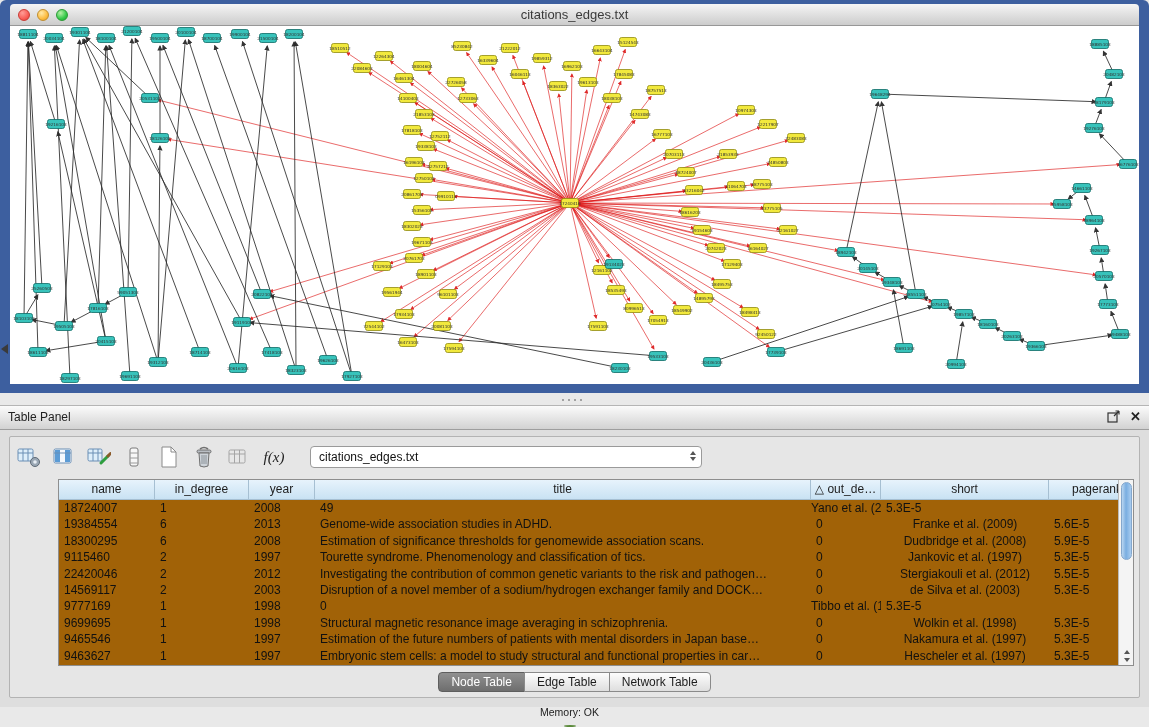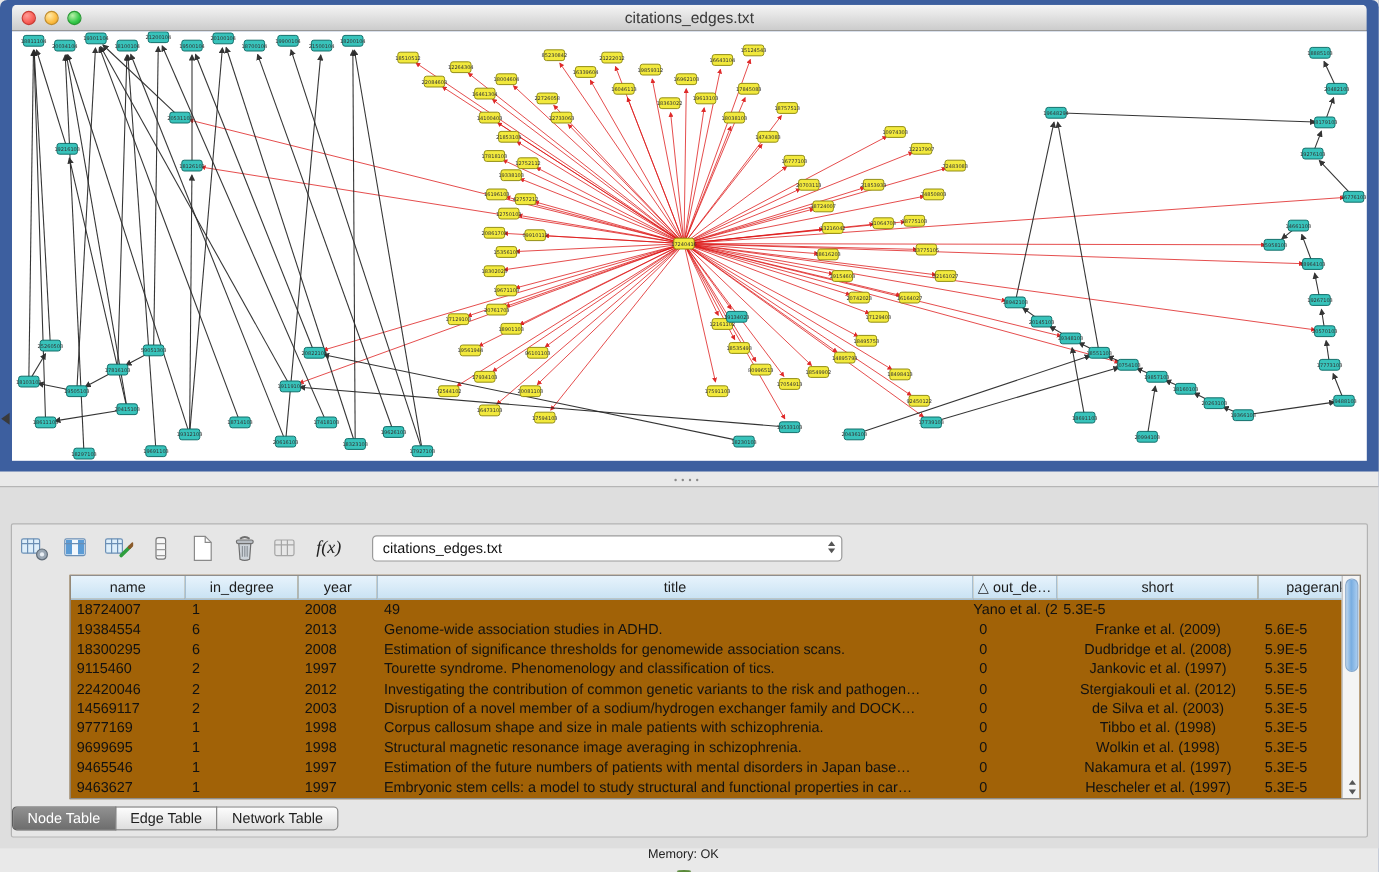--- a/index.html
+++ b/index.html
@@ -62,21 +62,21 @@
   .td { font-size:12px; color:#111; line-height:16.4px; padding-left:5px;
     overflow:hidden; white-space:nowrap; }
   .td.c5 { text-align:center; padding-left:0; }
   .vscroll { position:absolute; right:0; top:0; bottom:0; width:15px; background:#f4f4f4;
     border-left:1px solid #bbb; }
   .vthumb { position:absolute; left:1.5px; top:2px; width:11px; height:78px; border-radius:6px;
     background:linear-gradient(90deg,#b9d5f0,#79ade0 45%,#a8ccf0); border:1px solid #84a7cd; }
   .sarrows { position:absolute; bottom:3px; left:0; width:15px; display:flex;
     flex-direction:column; align-items:center; gap:4px; }
 
-  .tabsbar { position:absolute; left:0; right:0; bottom:5px; display:flex; }
+  .tabsbar { position:absolute; left:0; right:0; bottom:5px; display:flex; justify-content:center; }
   .seggroup { display:flex; }
   .seg { height:20px; padding:0 12px; font-size:12px; border:1px solid #8a8a8a;
     background:linear-gradient(#fdfdfd,#dedede); color:#1d1d1d; margin-left:-1px; font-family:"Liberation Sans",sans-serif; }
   .seg:first-child { border-radius:4px 0 0 4px; margin-left:0; }
   .seg:last-child { border-radius:0 4px 4px 0; }
   .seg.active { background:linear-gradient(#909090,#6e6e6e); color:#fff; border-color:#5e5e5e; }
 
   
   .statusbar { position:absolute; left:0; bottom:0; width:1149px; height:20px;
     display:flex; align-items:center; justify-content:flex-end; padding-right:10px; gap:7px;flex-direction:column; }
@@ -797,20 +797,30 @@
 
   <div class="splitter">
     <span class="dot" style="left:2px;top:2px"></span>
       <span class="dot" style="left:8px;top:2px"></span>
     <span class="dot" style="left:14px;top:2px"></span>
       <span class="dot" style="left:20px;top:2px"></span>
   </div>
   <div class="left-arrow"></div>
 
   <div class="table-panel">
+    <div class="panel-header">
+      <span class="ptitle">Table Panel</span>
+      <span class="ph-icons">
+        <svg width="13" height="13">
+          <rect x="1" y="3" width="9" height="9" fill="none" stroke="#333" stroke-width="1.2"></rect>
+          <path d="M7 6 L12 1 M12 1 L8.5 1 M12 1 L12 4.5" stroke="#333" stroke-width="1.2" fill="none"></path>
+        </svg>
+        <span class="closex">✕</span>
+      </span>
+    </div>
 
     <div class="panel-body">
 
       <div class="toolbar">
         <span class="tbtn">
           <svg width="24" height="22">
             <rect x="1" y="3" width="15" height="12" rx="1.5" fill="#ddeefa" stroke="#6b8fb5"></rect>
             <path d="M1 7 H16 M6 3 V15 M11 3 V15" stroke="#6b8fb5" stroke-width="1" fill="none"></path>
             <circle cx="18" cy="16" r="4.5" fill="#9aa7b4" stroke="#5f6b77"></circle>
             <circle cx="18" cy="16" r="1.8" fill="#e8eef4"></circle>
@@ -937,21 +947,20 @@
               <div class="td c3">Disruption of a novel member of a sodium/hydrogen exchanger family and DOCK…</div>
               <div class="td c4">0</div>
               <div class="td c5">de Silva et al. (2003)</div>
               <div class="td c6">5.3E-5</div>
               <div class="td"></div>
             </div>
             <div class="trow tgrid">
               <div class="td c0">9777169</div>
               <div class="td c1">1</div>
               <div class="td c2">1998</div>
-              <div class="td c3">Corpus callosum shape and size in male patients with schizophrenia.</div>
               <div class="td c4">0</div>
               <div class="td c5">Tibbo et al. (1998)</div>
               <div class="td c6">5.3E-5</div>
               <div class="td"></div>
             </div>
             <div class="trow tgrid">
               <div class="td c0">9699695</div>
               <div class="td c1">1</div>
               <div class="td c2">1998</div>
               <div class="td c3">Structural magnetic resonance image averaging in schizophrenia.</div>

